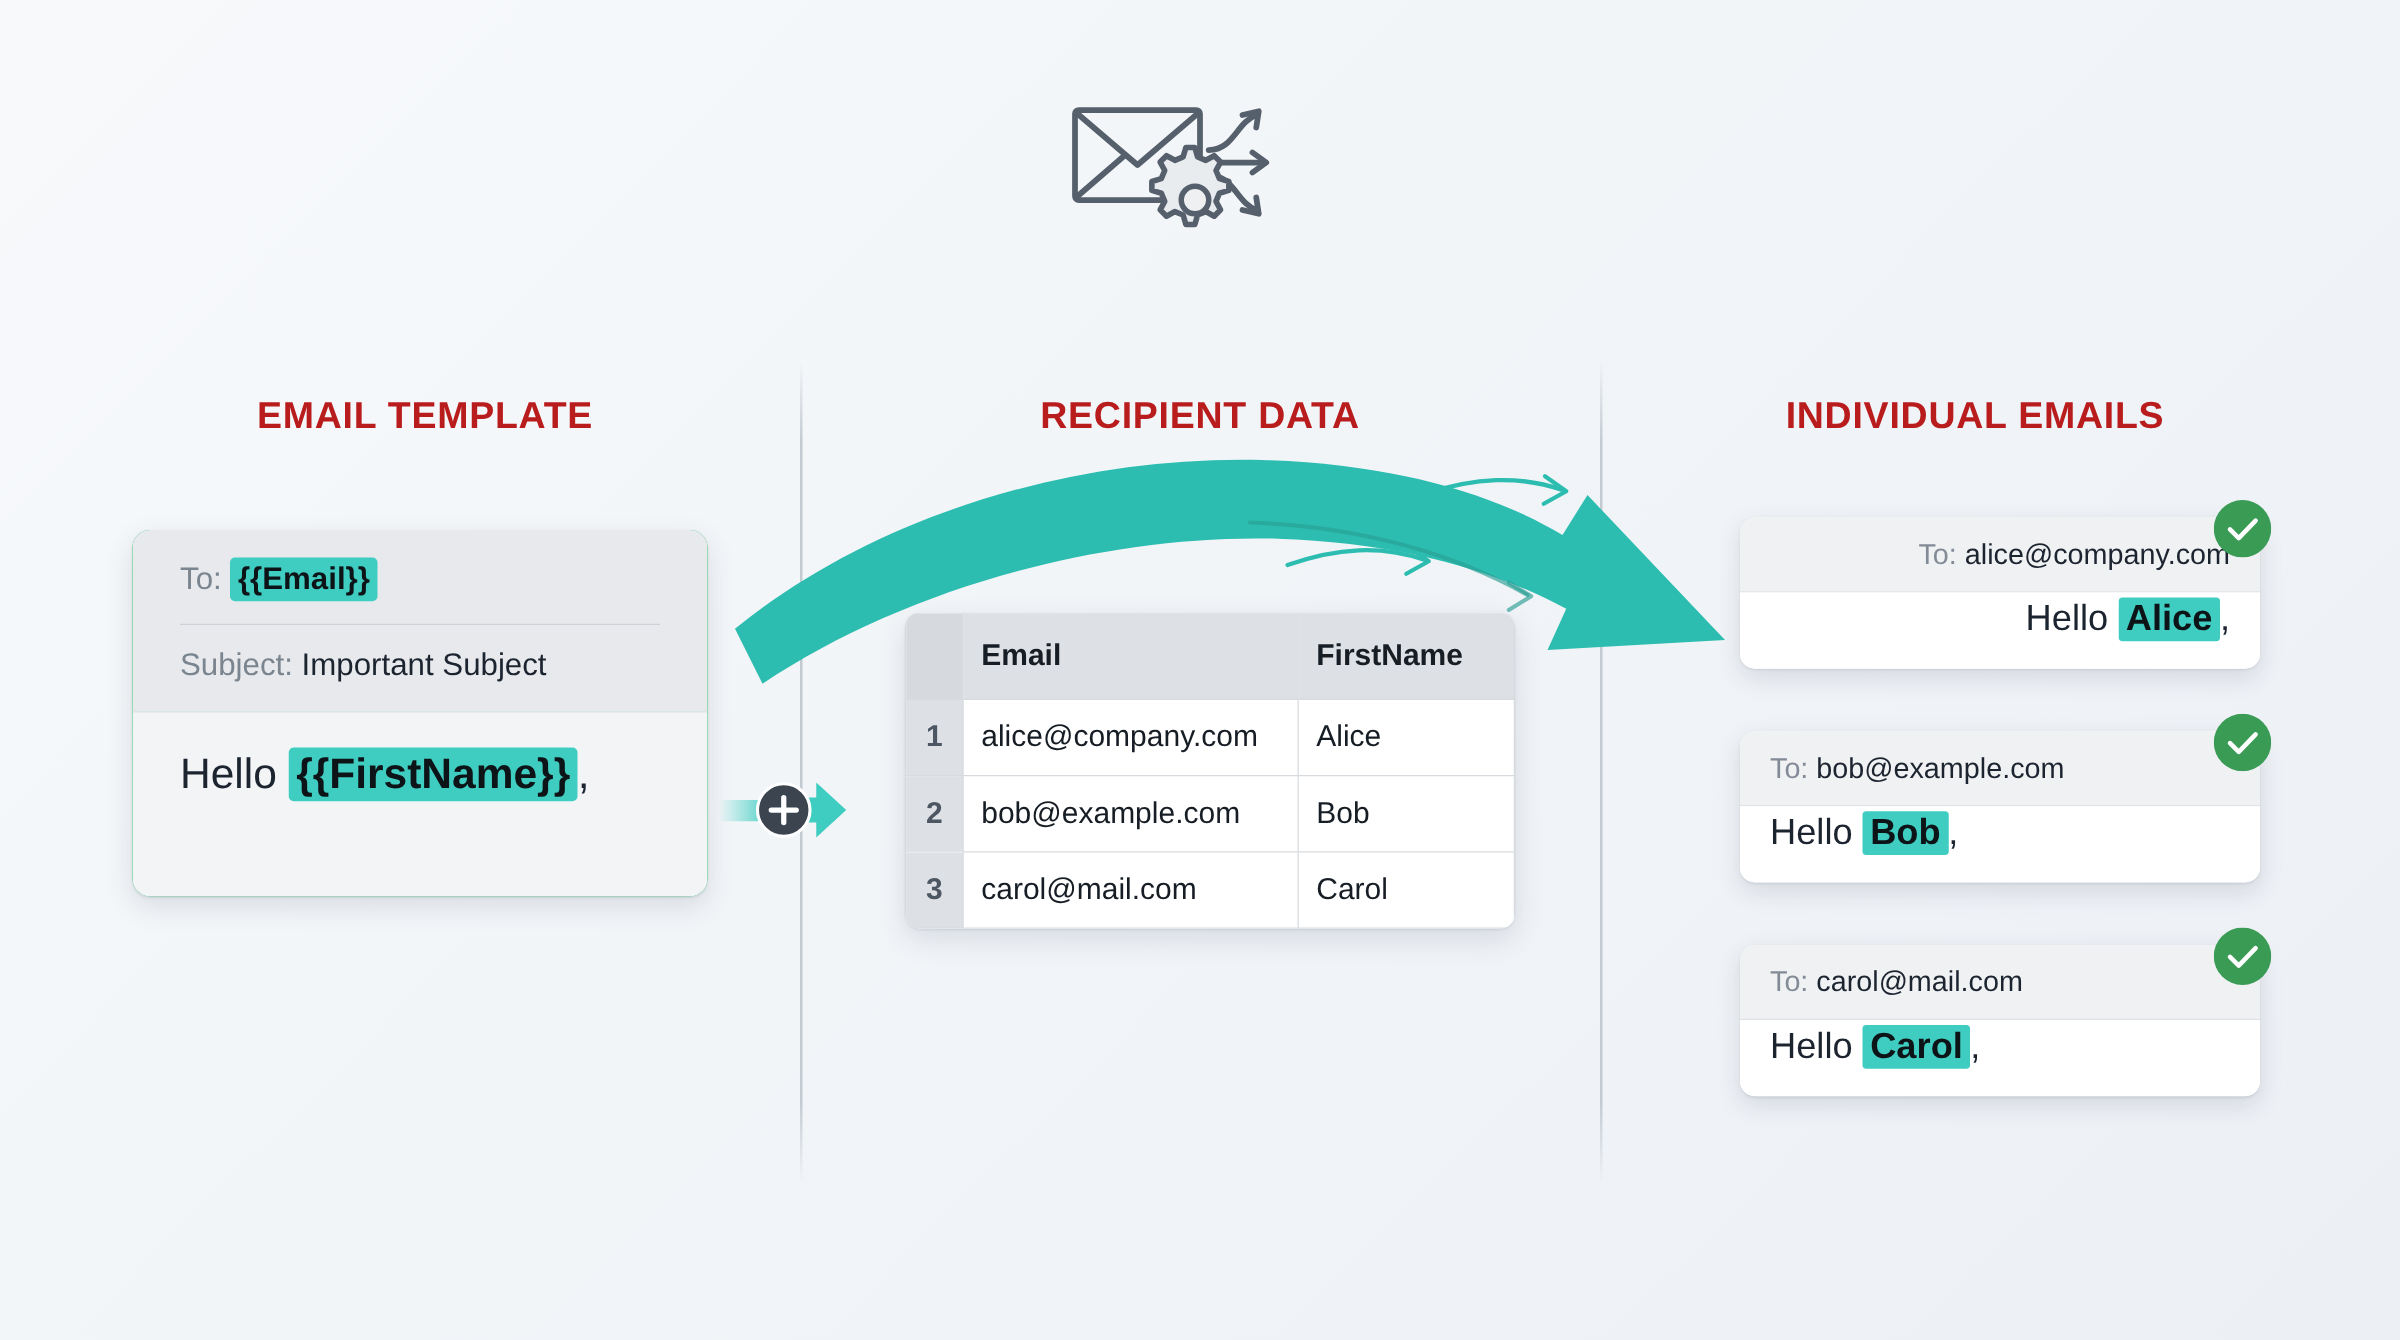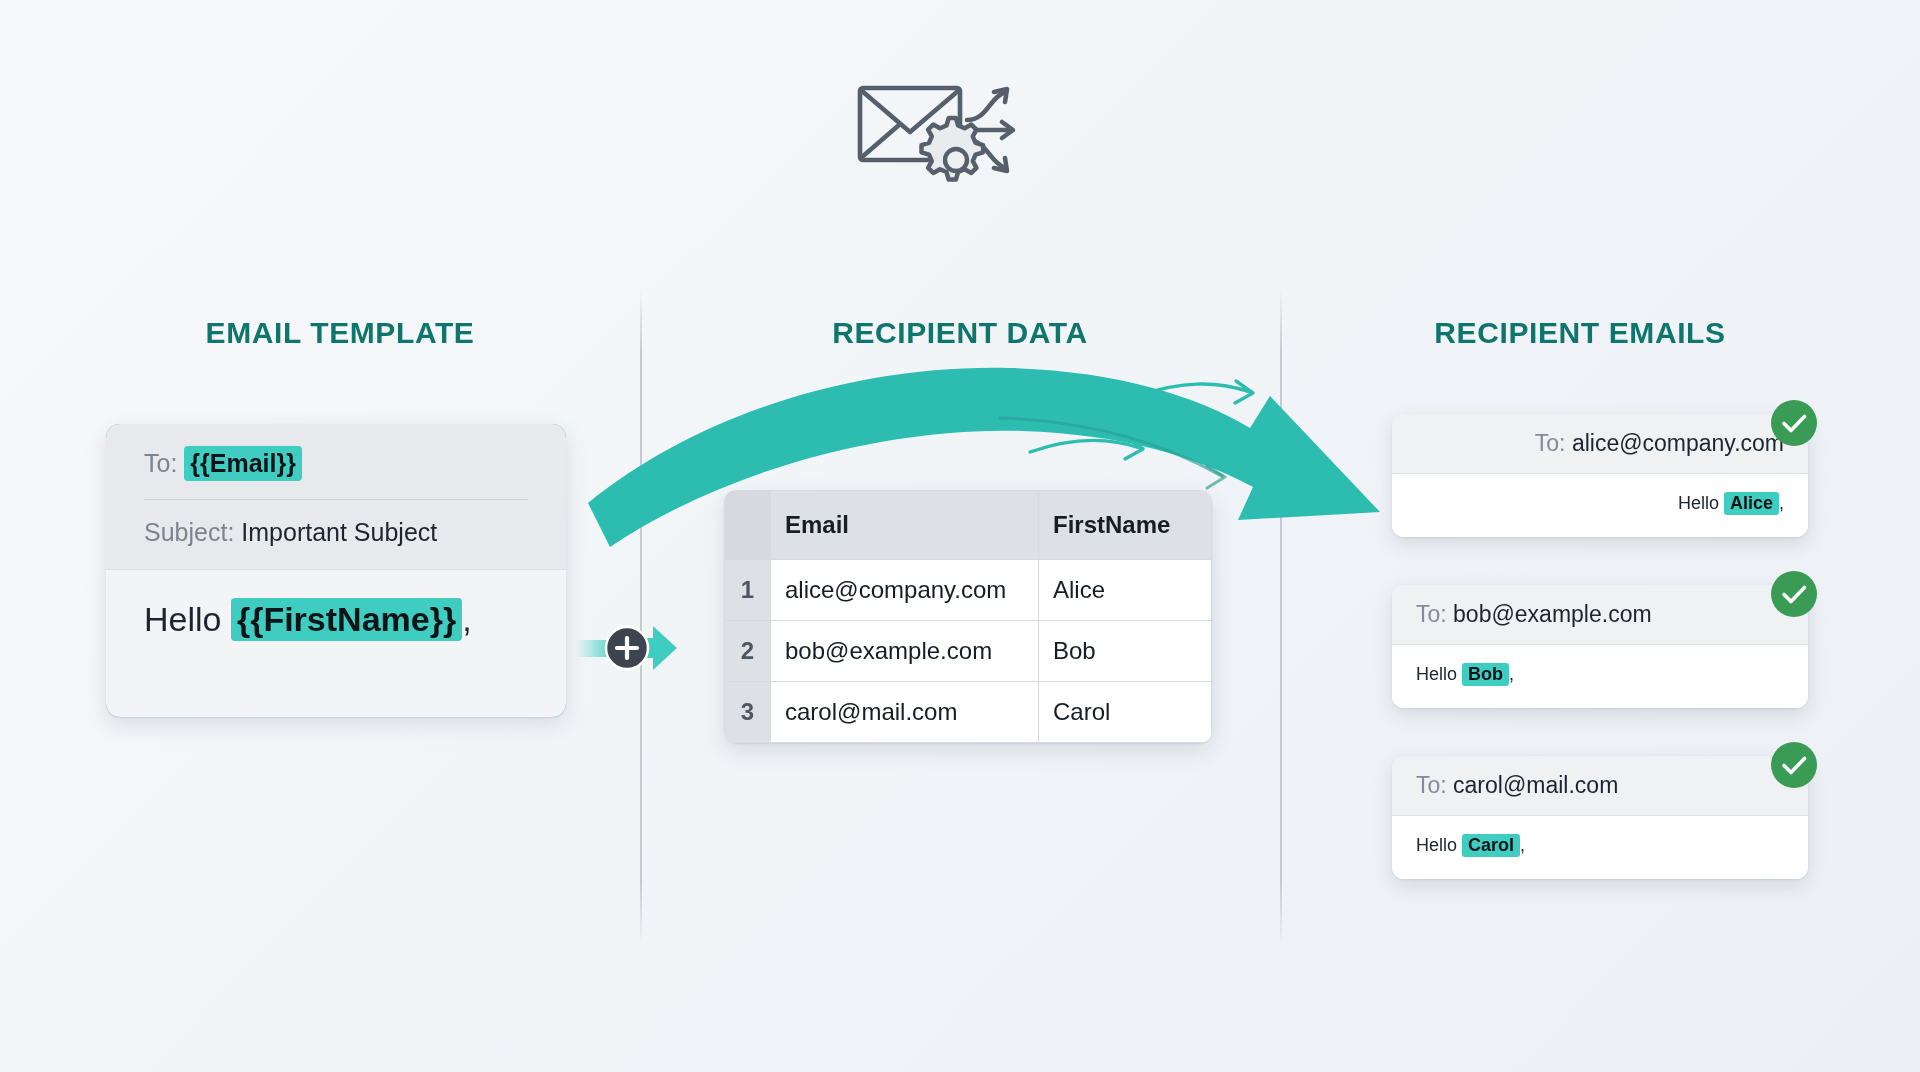--- a/index.html
+++ b/index.html
@@ -41,21 +41,21 @@
   }
   .divider.left  { left: 640px; }
   .divider.right { left: 1280px; }
 
   
   .col-title {
     position: absolute;
     font-size: 30px;
     font-weight: bold;
     letter-spacing: 0.6px;
-    color: #0f766e;
+    color: #b91c1c;
     text-align: center;
     white-space: nowrap;
   }
   .col-title.c1 { left: 60px;   top: 316px; width: 560px; }
   .col-title.c2 { left: 660px;  top: 316px; width: 600px; }
   .col-title.c3 { left: 1300px; top: 316px; width: 560px; }
 
   
   .template-card {
     position: absolute;
@@ -180,22 +180,22 @@
     background: #eff1f3;
     border-bottom: 1px solid #dfe3e7;
     padding: 16px 24px;
     font-size: 23px;
     color: #1c2430;
     white-space: nowrap;
   }
   .email-head .to-label { color: #838c96; }
   .email-body {
     background: #ffffff;
-    padding: 18px 24px 22px 24px;
-    font-size: 18px;
+    padding: 4px 24px 22px 24px;
+    font-size: 29px;
     color: #1c2430;
     white-space: nowrap;
   }
   .name-tag {
     display: inline-block;
     background: #40cdc1;
     color: #0d1418;
     font-weight: bold;
     border-radius: 3px;
     padding: 1px 6px;
@@ -245,21 +245,21 @@
       </g>
       <circle cx="101" cy="90" r="11" fill="#eef0f2" stroke="#55606c" stroke-width="4.4"></circle>
     </svg>
   </div>
 
   <div class="divider left"></div>
   <div class="divider right"></div>
 
   <div class="col-title c1">EMAIL TEMPLATE</div>
   <div class="col-title c2">RECIPIENT DATA</div>
-  <div class="col-title c3">RECIPIENT EMAILS</div>
+  <div class="col-title c3">INDIVIDUAL EMAILS</div>
 
   <div class="template-card">
     <div class="template-head">
       <div class="tpl-line">
         <span class="tpl-label">To:</span>
         <span class="merge-tag">{{Email}}</span>
       </div>
       <div class="tpl-rule"></div>
       <div class="tpl-line">
         <span class="tpl-label">Subject:</span>

